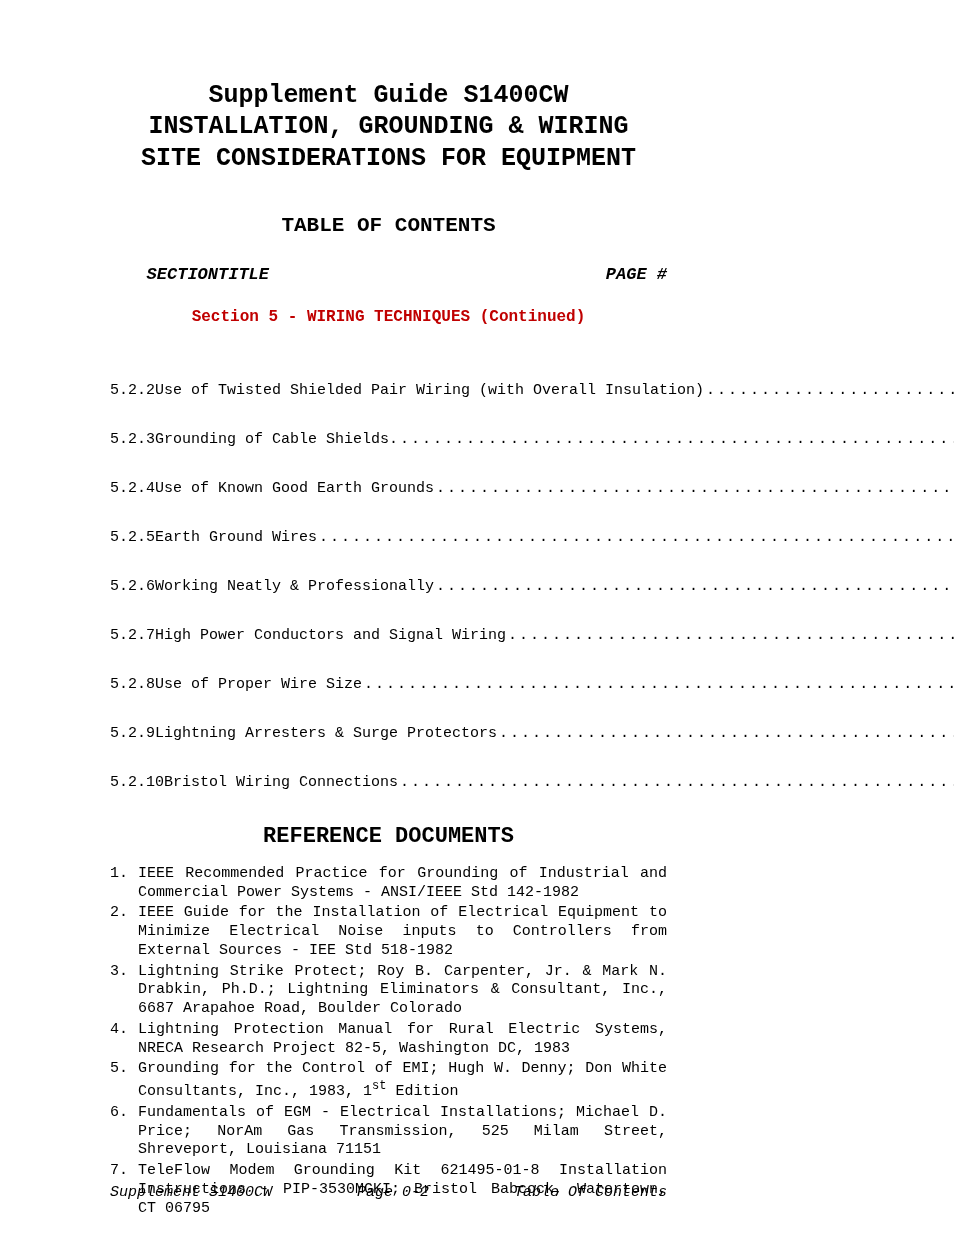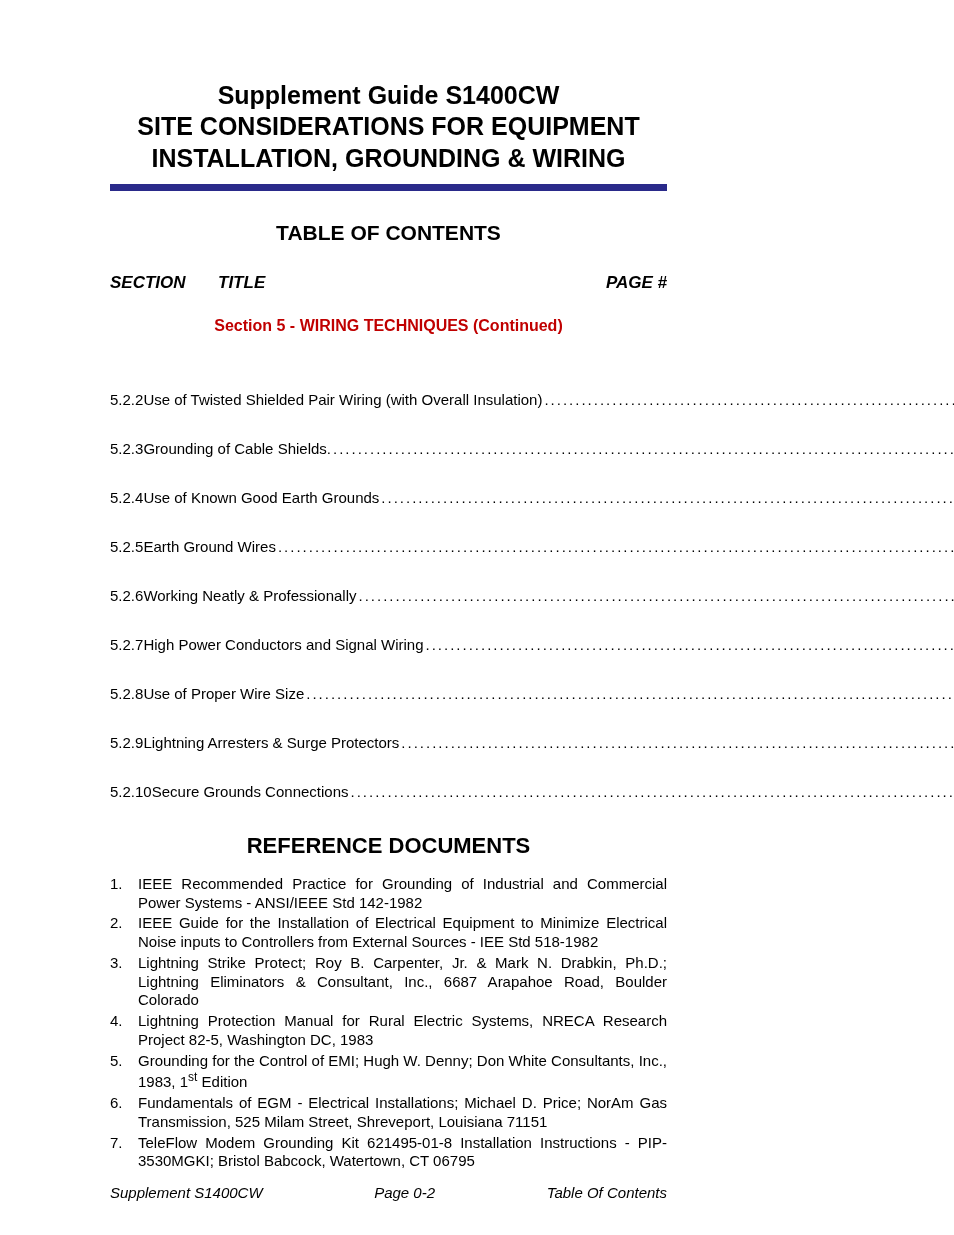--- a/index.html
+++ b/index.html
@@ -5,21 +5,21 @@
   html, body {
     margin: 0;
     padding: 0;
     background: #fff;
   }
   .page {
     width: 777px;
     height: 1235px;
     box-sizing: border-box;
     padding: 80px 110px 62px 110px;
-    font-family: Liberation Sans, sans-serif;
+    font-family: Liberation Mono, monospace;
     color: #000;
     position: relative;
     display: flex;
     flex-direction: column;
   }
   .title-block {
     text-align: center;
     font-weight: bold;
     font-size: 25px;
     line-height: 1.25;
@@ -35,21 +35,21 @@
     font-size: 21px;
     margin-bottom: 28px;
   }
   .col-headers {
     display: flex;
     font-style: italic;
     font-weight: bold;
     font-size: 17px;
     margin-bottom: 24px;
   }
-  .col-section { width: 108px; }
+  .col-section { width: 108px; text-align: right; }
   .col-title   { flex: 1; }
   .col-page    {  }
   .section-title {
     text-align: center;
     color: #c00000;
     font-weight: bold;
     font-size: 16px;
     margin-bottom: 24px;
   }
   .toc-list { font-size: 15px; }
@@ -105,22 +105,22 @@
     font-size: 15px;
   }
 </style>
 </head>
 <body>
 
 <div class="page">
 
   <div class="title-block">
     <div>Supplement Guide S1400CW</div>
+    <div>INSTALLATION, GROUNDING &amp; WIRING</div>
     <div>SITE CONSIDERATIONS FOR EQUIPMENT</div>
-    <div>INSTALLATION, GROUNDING &amp; WIRING</div>
   </div>
 
   <div class="rule"></div>
 
   <div class="toc-heading">TABLE OF CONTENTS</div>
 
   <div class="col-headers">
     <div class="col-section">SECTION</div>
     <div class="col-title">TITLE</div>
     <div class="col-page">PAGE #</div>
@@ -181,21 +181,21 @@
       <div class="toc-row">
         <div class="toc-num">5.2.9</div>
         <div class="toc-body">
           <span class="toc-label">Lightning Arresters &amp; Surge Protectors</span>
           <span class="toc-leader"></span>
         </div>
       </div>
       <div class="toc-row">
         <div class="toc-num">5.2.10</div>
         <div class="toc-body">
-          <span class="toc-label">Secure Grounds Connections</span>
+          <span class="toc-label">Bristol Wiring Connections</span>
           <span class="toc-leader"></span>
         </div>
       </div>
     </div>
 
   <div class="ref-heading">REFERENCE DOCUMENTS</div>
 
   <div class="ref-list" id="ref-list">
       <div class="ref-item">
         <div class="ref-num">1.</div>

